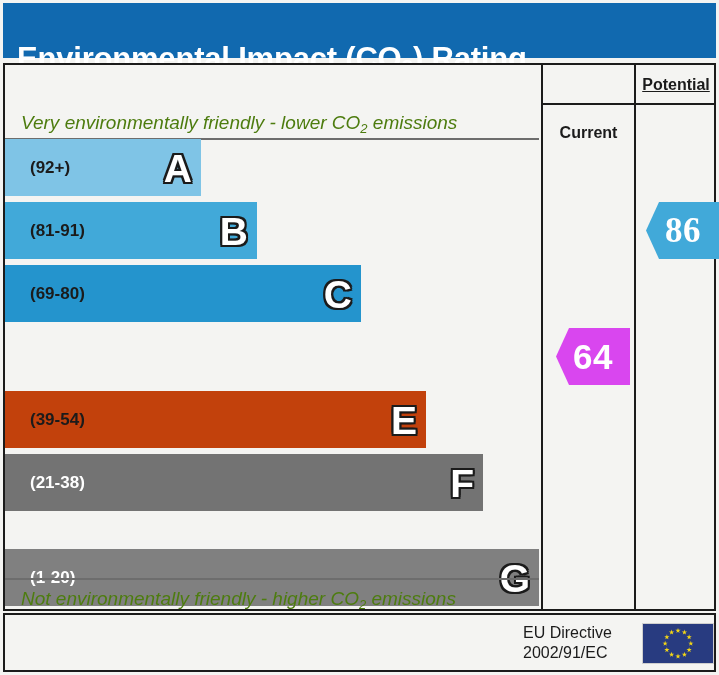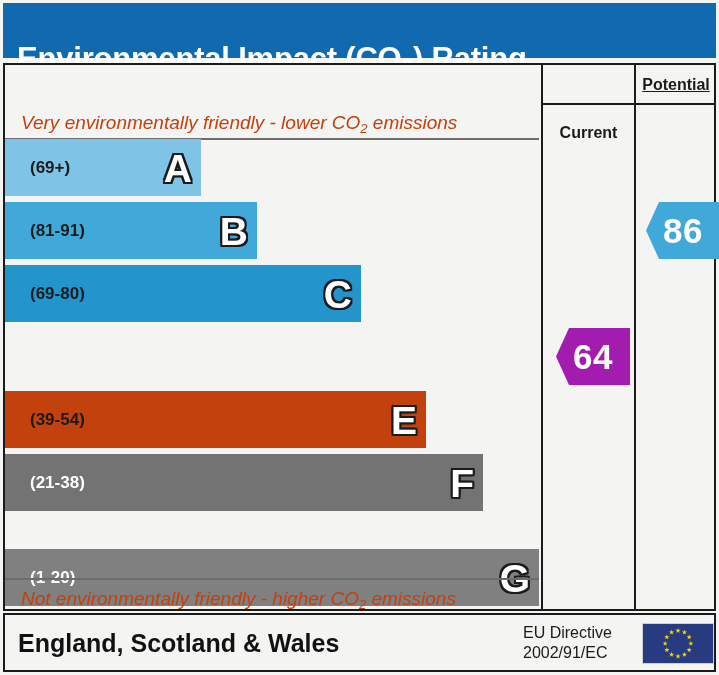--- a/index.html
+++ b/index.html
@@ -91,21 +91,21 @@
   }
   .col-head.current   { left: 538px; width: 91px; margin-top: 48px; }
   .col-head.potential { left: 631px; width: 80px; text-decoration: underline; }
 
   
   .caption {
     position: absolute;
     left: 16px;
     font-style: italic;
     font-size: 19px;
-    color: #c2410c;
+    color: #4d7c0f;
     white-space: nowrap;
   }
   .caption sub {
     font-size: 13px;
     vertical-align: baseline;
     position: relative;
     top: 4px;
     font-style: italic;
   }
   .caption.top    { top: 47px; }
@@ -168,21 +168,21 @@
     clip-path: polygon(13px 0, 100% 0, 100% 100%, 13px 100%, 0 50%);
     display: flex;
     align-items: center;
     justify-content: center;
     color: #ffffff;
     font-size: 35px;
     font-weight: bold;
     letter-spacing: 0.5px;
   }
   .rating.current   { left: 551px; width: 74px; }
-  .rating.potential { left: 641px; width: 74px; }
+  .rating.potential { left: 641px; width: 74px; font-family: Liberation Serif, serif; }
 
   
   .footer {
     position: absolute;
     left: 3px;
     top: 613px;
     width: 713px;
     height: 59px;
     border: 2px solid #1b1b1b;
     box-sizing: border-box;
@@ -236,21 +236,21 @@
     <div class="head-rule"></div>
 
     <div class="col-head current">Current</div>
     <div class="col-head potential">Potential</div>
 
     <div class="caption top"><span>Very environmentally friendly - lower CO</span><sub>2</sub><span> emissions</span></div>
     <div class="caption-rule upper"></div>
 
     <div class="bars" id="bars-container">
         <div class="band" style="top: 0px; width: 196px; background: rgb(127, 196, 230);">
-          <span class="band-range" style="color: rgb(27, 27, 27);">(69+)</span>
+          <span class="band-range" style="color: rgb(27, 27, 27);">(92+)</span>
           <span class="band-letter">A</span>
         </div>
         <div class="band" style="top: 63px; width: 252px; background: rgb(65, 169, 217);">
           <span class="band-range" style="color: rgb(27, 27, 27);">(81-91)</span>
           <span class="band-letter">B</span>
         </div>
         <div class="band" style="top: 126px; width: 308px; background: rgb(36, 148, 205); padding-left: 48px;">
           <span class="band-range" style="color: rgb(27, 27, 27);">(69-80)</span>
           <span class="band-letter">C</span>
         </div>
@@ -262,30 +262,29 @@
           <span class="band-range" style="color: rgb(255, 255, 255);">(21-38)</span>
           <span class="band-letter">F</span>
         </div>
         <div class="band" style="top: 378px; width: 534px; background: rgb(128, 128, 128); margin-top: 32px;">
           <span class="band-range" style="color: rgb(255, 255, 255);">(1-20)</span>
           <span class="band-letter">G</span>
         </div>
       </div>
 
     <div id="ratings-container">
-        <div class="rating current" style="top: 263px; background: #a21caf;">64</div>
+        <div class="rating current" style="top: 263px; background: #d946ef;">64</div>
         <div class="rating potential" style="top: 137px; background: rgb(65, 169, 217);">86</div>
       </div>
 
     <div class="caption-rule lower"></div>
     <div class="caption bottom"><span>Not environmentally friendly - higher CO</span><sub>2</sub><span> emissions</span></div>
   </div>
 
   <div class="footer">
-    <div class="footer-region">England, Scotland &amp; Wales</div>
     <div class="footer-directive">
       <div>EU Directive</div>
       <div>2002/91/EC</div>
     </div>
     <div class="eu-flag">
       <svg viewBox="0 0 72 41" width="70" height="39" aria-hidden="true">
         <g fill="#f5d714" id="eu-stars">
             <polygon points="36.00,4.10 36.65,6.10 38.76,6.10 37.05,7.34 37.70,9.35 36.00,8.11 34.30,9.35 34.95,7.34 33.24,6.10 35.35,6.10"></polygon>
             <polygon points="42.75,5.91 43.40,7.91 45.51,7.91 43.80,9.15 44.45,11.15 42.75,9.92 41.05,11.15 41.70,9.15 39.99,7.91 42.10,7.91"></polygon>
             <polygon points="47.69,10.85 48.34,12.85 50.45,12.85 48.74,14.09 49.40,16.10 47.69,14.86 45.99,16.10 46.64,14.09 44.93,12.85 47.04,12.85"></polygon>

